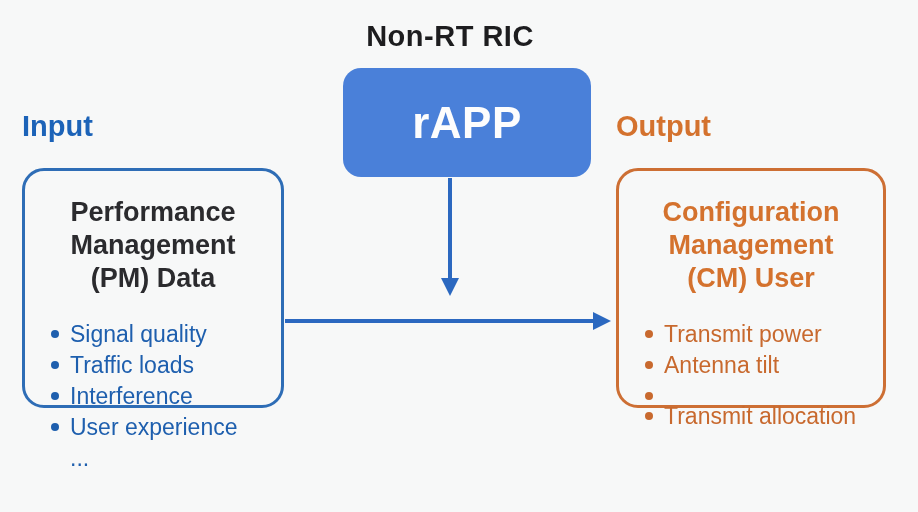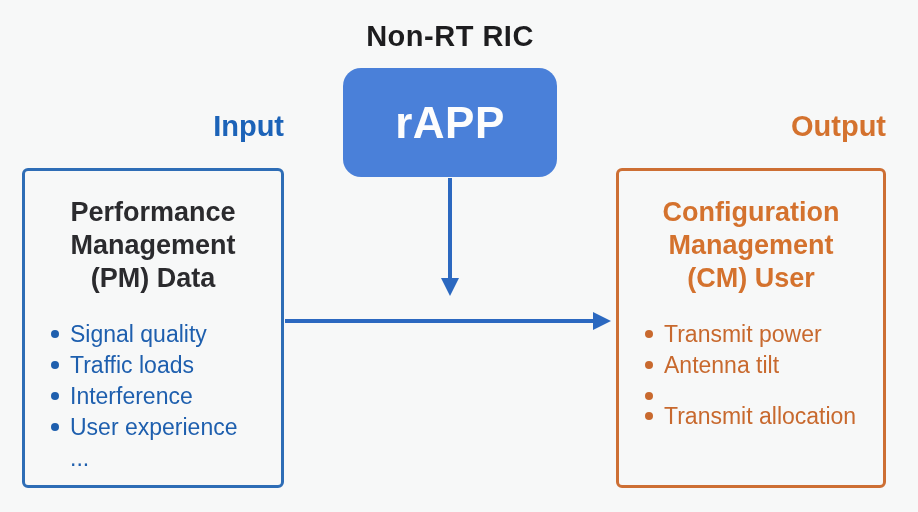--- a/index.html
+++ b/index.html
@@ -15,42 +15,42 @@
   .title {
     position: absolute;
     left: 343px; top: 20px; width: 214px;
     text-align: center;
     font-size: 29px; font-weight: 700;
     color: var(--ink, #1d1d1f);
     letter-spacing: 0.5px;
   }
   .rapp {
     position: absolute;
-    left: 343px; top: 68px; width: 214px; height: 109px;
+    left: 343px; top: 68px; width: 248px; height: 109px;
     background: var(--rapp-fill, #4a80d9);
     border-radius: 18px;
     display: flex; align-items: center; justify-content: center;
   }
   .rapp-label {
     color: var(--rapp-text, #fdfdfd);
     font-size: 44px; font-weight: 700;
     letter-spacing: 0.5px;
   }
   .col-label {
     position: absolute;
     top: 110px;
-    text-align: right;
+    text-align: left;
     font-size: 29px; font-weight: 700;
   }
   .input-label { left: 22px; width: 262px; color: var(--blue-heading, #1c63b8); }
   .output-label { left: 616px; width: 270px; color: var(--orange-heading, #d4722e); }
   .box {
     position: absolute;
-    top: 168px; height: 320px;
-    border-radius: 6px;
+    top: 168px; height: 240px;
+    border-radius: 22px;
     background: transparent;
   }
   .left-box  { left: 22px;  width: 262px; border: 3px solid var(--blue-border, #2e6db6); }
   .right-box { left: 616px; width: 270px; border: 3px solid var(--orange-border, #cd6f34); }
   .box-heading {
     margin-top: 25px;
     text-align: center;
     font-size: 27px; font-weight: 700;
     line-height: 33px;
     white-space: pre-line;

